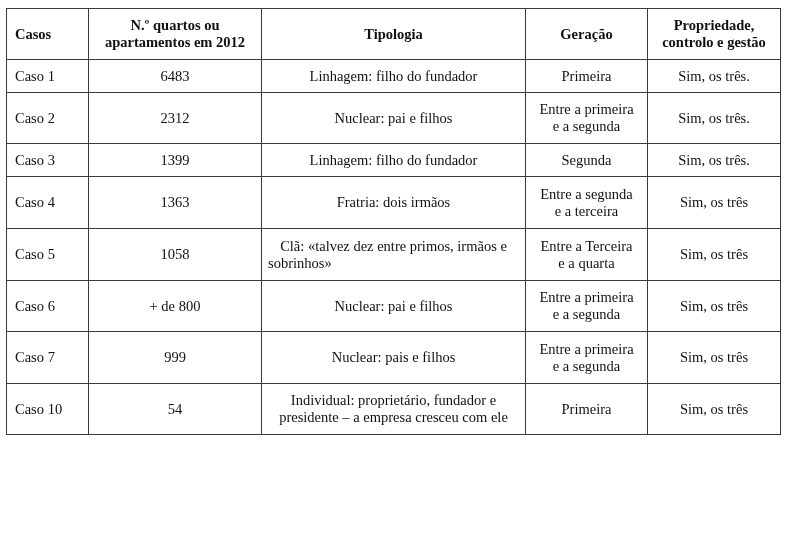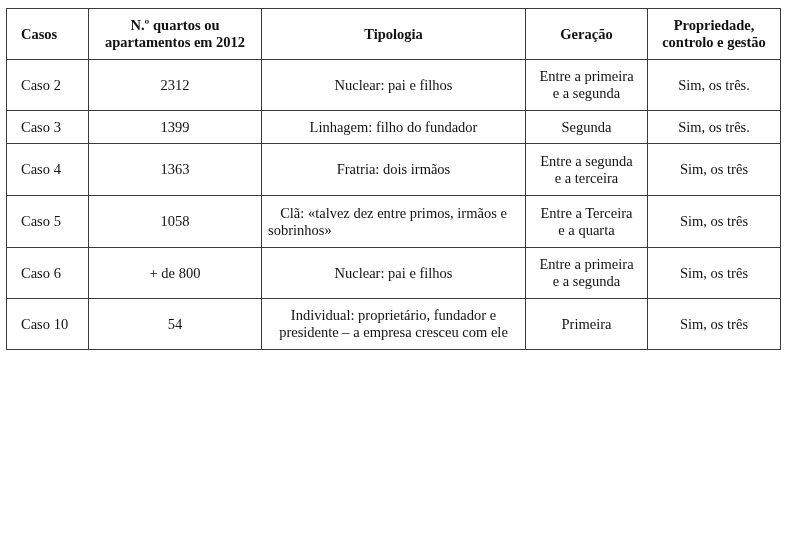--- a/index.html
+++ b/index.html
@@ -31,21 +31,21 @@
       vertical-align: middle;
       text-align: center;
       overflow: hidden;
     }
     table.cases th {
       font-weight: bold;
       height: 50px;
     }
     table.cases th.col-casos, table.cases td.col-casos {
       text-align: left;
-      padding-left: 14px;
+      padding-left: 8px;
     }
     .col-casos { width: 82px; }
     .col-quartos { width: 173px; }
     .col-tipologia { width: 264px; }
     .col-geracao { width: 122px; }
     .col-prop { width: 133px; }
     tr.h33 td { height: 32px; }
     tr.h51 td { height: 50px; }
     tr.h52 td { height: 51px; }
     td.tipologia-multi {
@@ -76,20 +76,27 @@
       <th>Tipologia</th>
       <th>Geração</th>
       <th>
         <span class="line">Propriedade,</span>
         <span class="line">controlo e gestão</span>
       </th>
     </tr>
   </thead>
   <tbody>
 
+    <tr class="h33">
+      <td class="col-casos">Caso 1</td>
+      <td>6483</td>
+      <td>Linhagem: filho do fundador</td>
+      <td>Primeira</td>
+      <td>Sim, os três.</td>
+    </tr>
 
     <tr class="h51">
       <td class="col-casos">Caso 2</td>
       <td>2312</td>
       <td>Nuclear: pai e filhos</td>
       <td>
         <span class="line">Entre a primeira</span>
         <span class="line">e a segunda</span>
       </td>
       <td>Sim, os três.</td>
@@ -132,20 +139,30 @@
       <td class="col-casos">Caso 6</td>
       <td>+ de 800</td>
       <td>Nuclear: pai e filhos</td>
       <td>
         <span class="line">Entre a primeira</span>
         <span class="line">e a segunda</span>
       </td>
       <td>Sim, os três</td>
     </tr>
 
+    <tr class="h52">
+      <td class="col-casos">Caso 7</td>
+      <td>999</td>
+      <td>Nuclear: pais e filhos</td>
+      <td>
+        <span class="line">Entre a primeira</span>
+        <span class="line">e a segunda</span>
+      </td>
+      <td>Sim, os três</td>
+    </tr>
 
 
 
     <tr class="h51">
       <td class="col-casos">Caso 10</td>
       <td>54</td>
       <td>
         <span class="line">Individual: proprietário, fundador e</span>
         <span class="line">presidente – a empresa cresceu com ele</span>
       </td>

